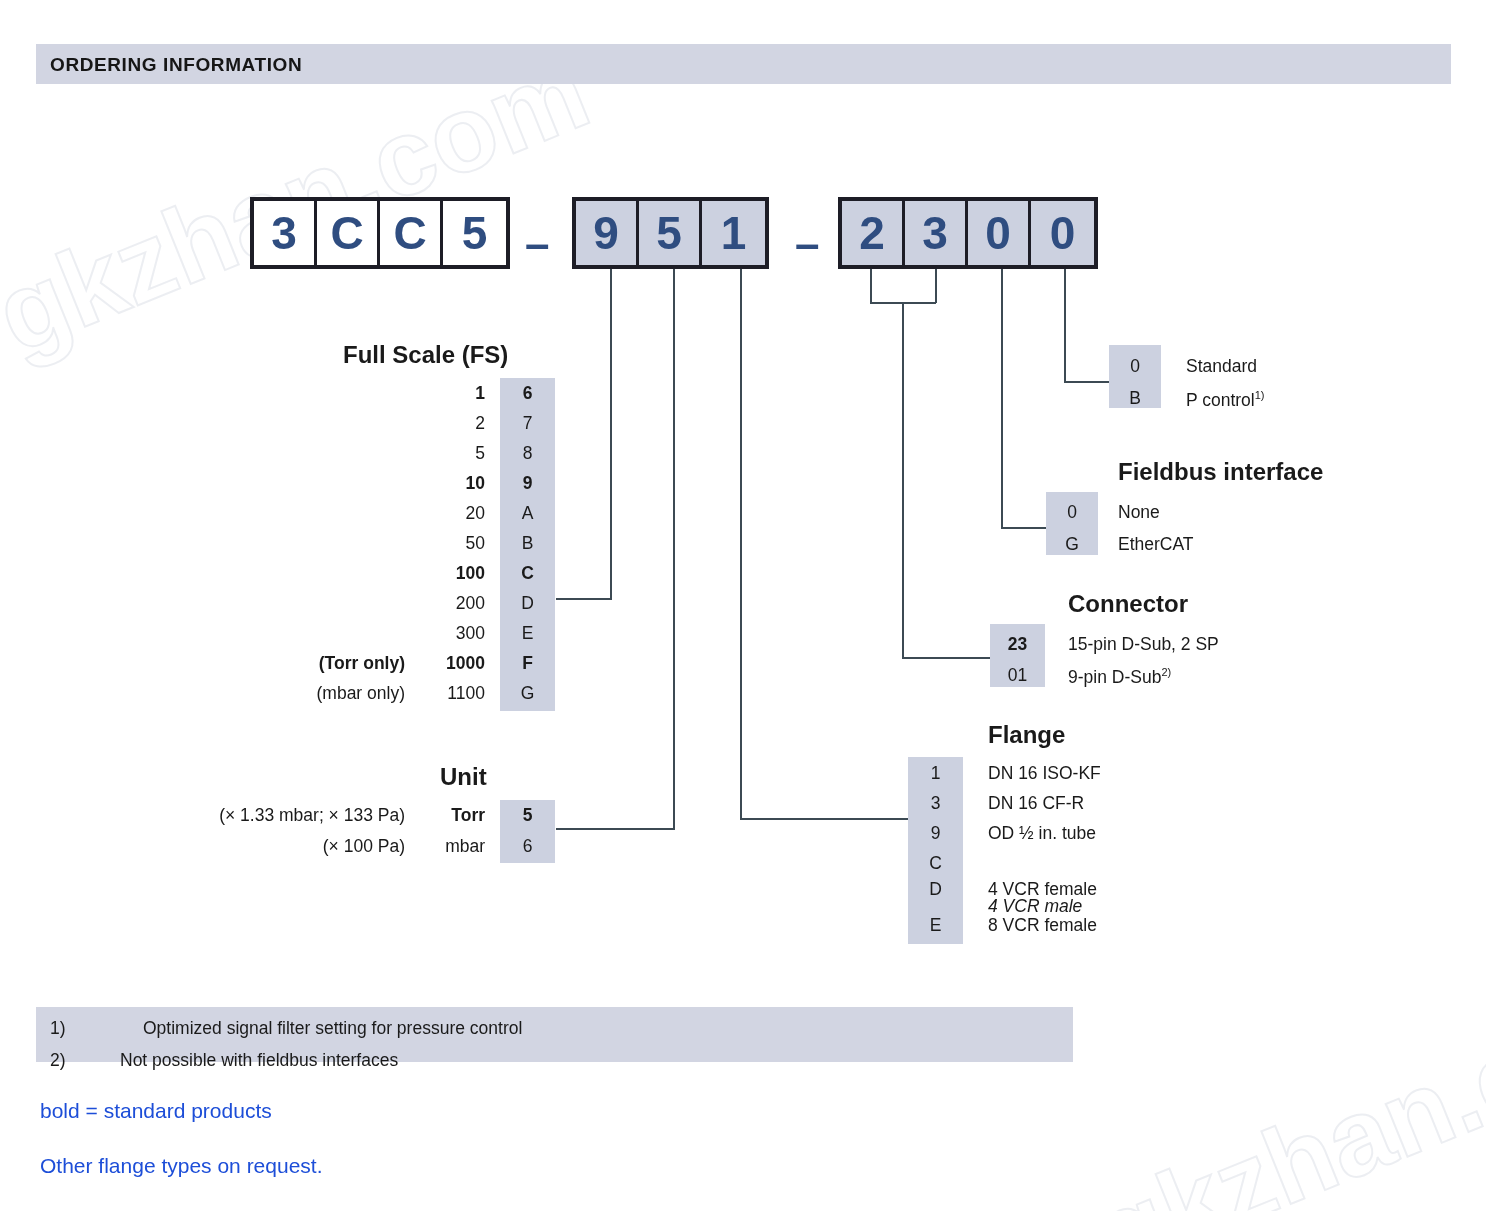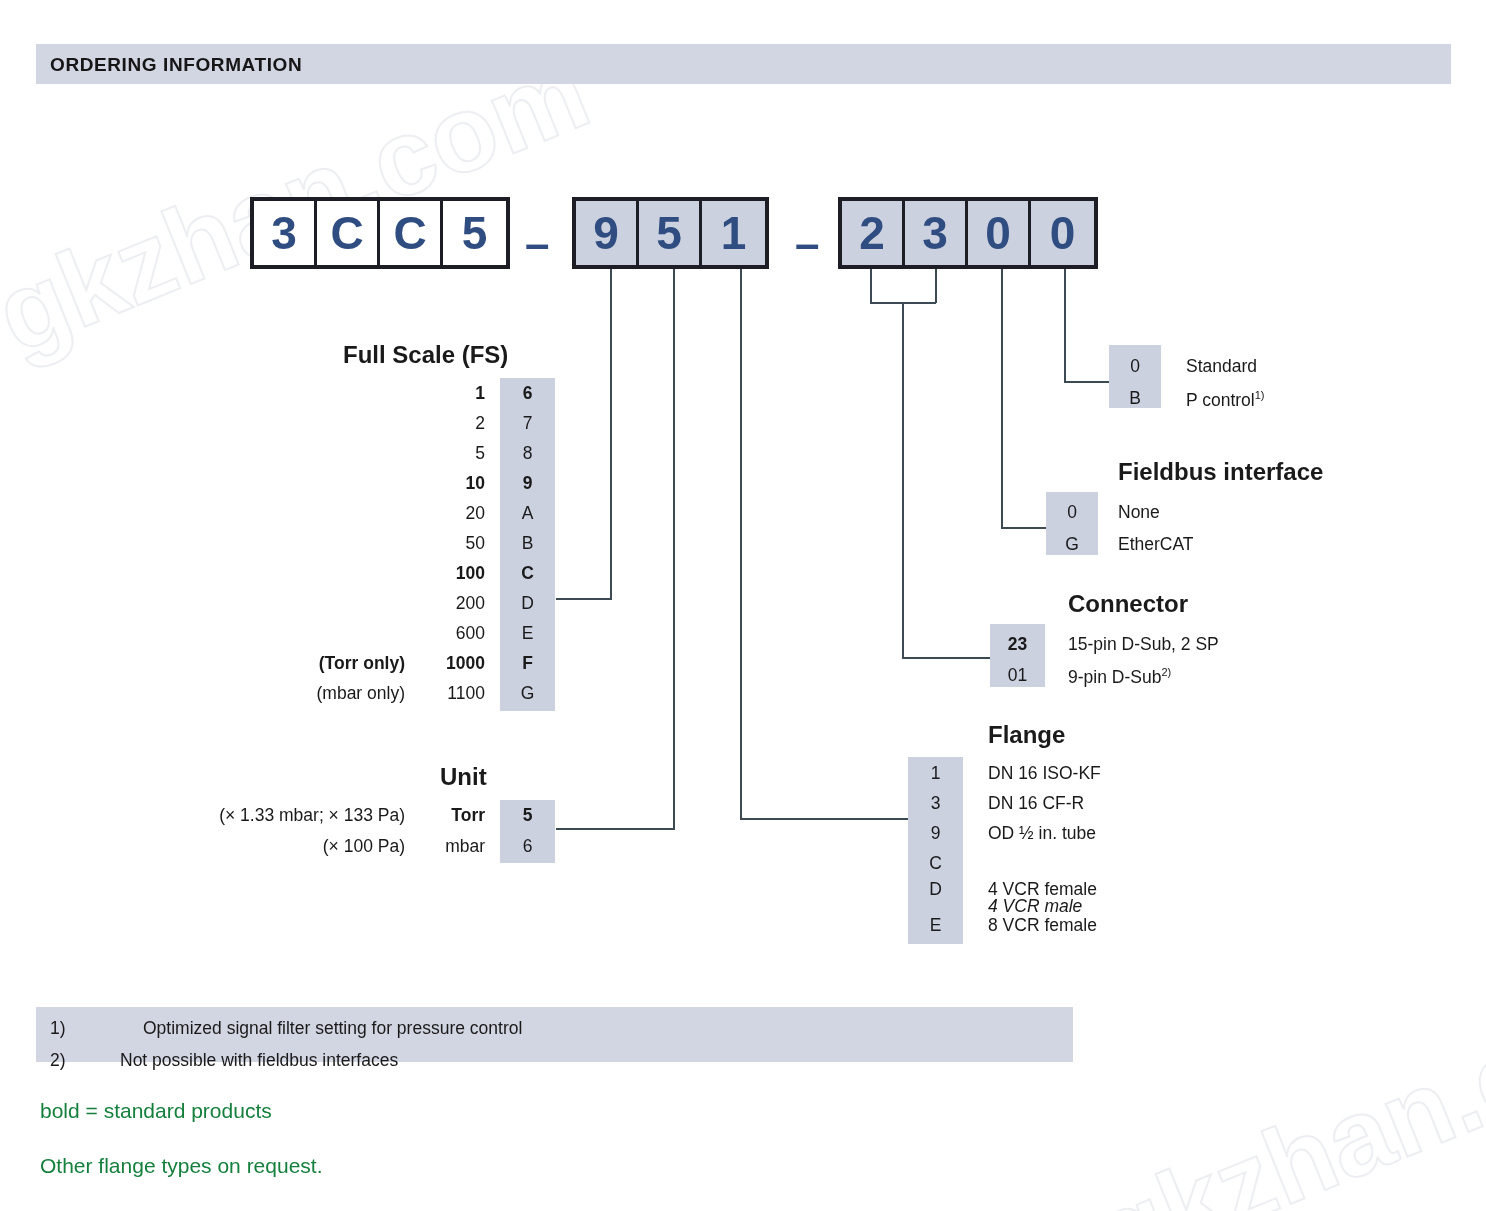--- a/index.html
+++ b/index.html
@@ -146,21 +146,21 @@
     position: absolute;
     font-size: 17.5px;
     color: #1a1a1a;
     z-index: 4;
     white-space: nowrap;
     line-height: 1;
   }
   .note {
     position: absolute;
     font-size: 21px;
-    color: #15803d;
+    color: #1d4ed8;
     z-index: 4;
     white-space: nowrap;
     line-height: 1;
   }
 </style>
 </head>
 <body>
 
 <div class="wm wm-1">gkzhan.com</div>
 <div class="wm wm-2">gkzhan.com</div>
@@ -235,21 +235,21 @@
 
 <div class="t r" style="left:385px; top:535px; width:100px;">50</div>
 <div class="code" style="left:500px; top:535px; width:55px;">B</div>
 
 <div class="t r b" style="left:385px; top:565px; width:100px;">100</div>
 <div class="code b" style="left:500px; top:565px; width:55px;">C</div>
 
 <div class="t r" style="left:385px; top:595px; width:100px;">200</div>
 <div class="code" style="left:500px; top:595px; width:55px;">D</div>
 
-<div class="t r" style="left:385px; top:625px; width:100px;">600</div>
+<div class="t r" style="left:385px; top:625px; width:100px;">300</div>
 <div class="code" style="left:500px; top:625px; width:55px;">E</div>
 
 <div class="t r b" style="left:215px; top:655px; width:190px;">(Torr only)</div>
 <div class="t r b" style="left:385px; top:655px; width:100px;">1000</div>
 <div class="code b" style="left:500px; top:655px; width:55px;">F</div>
 
 <div class="t r" style="left:215px; top:685px; width:190px;">(mbar only)</div>
 <div class="t r" style="left:385px; top:685px; width:100px;">1100</div>
 <div class="code" style="left:500px; top:685px; width:55px;">G</div>
 

